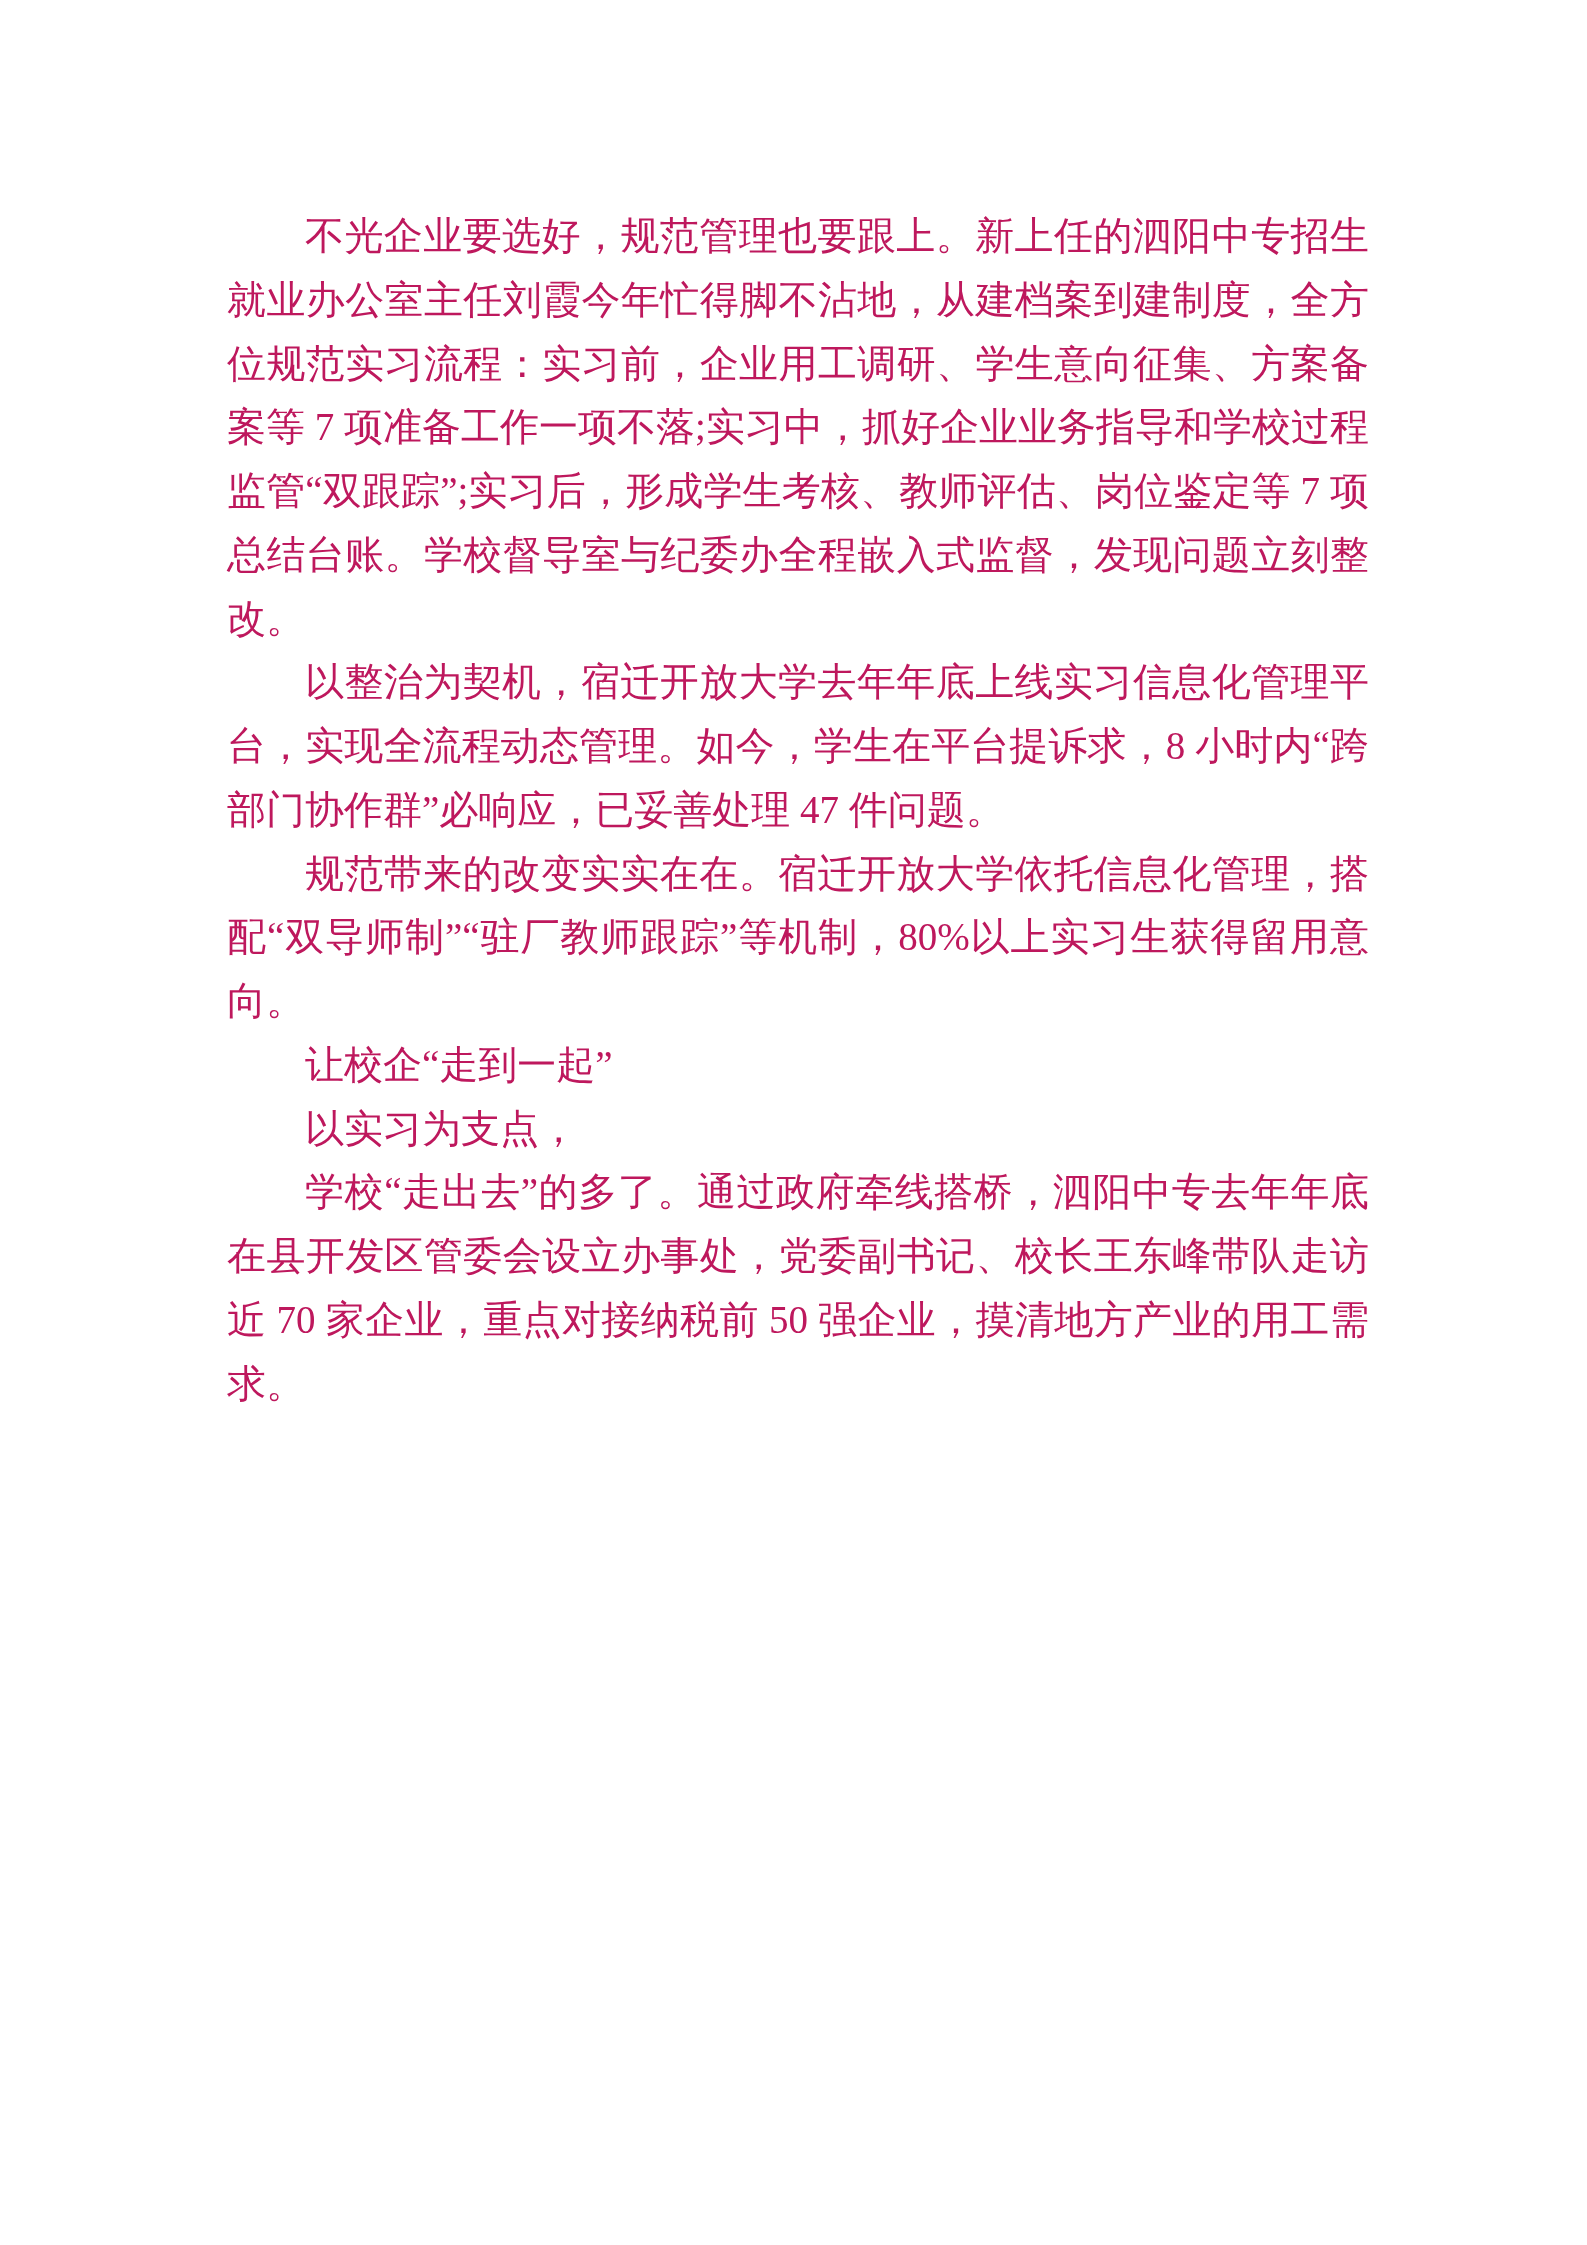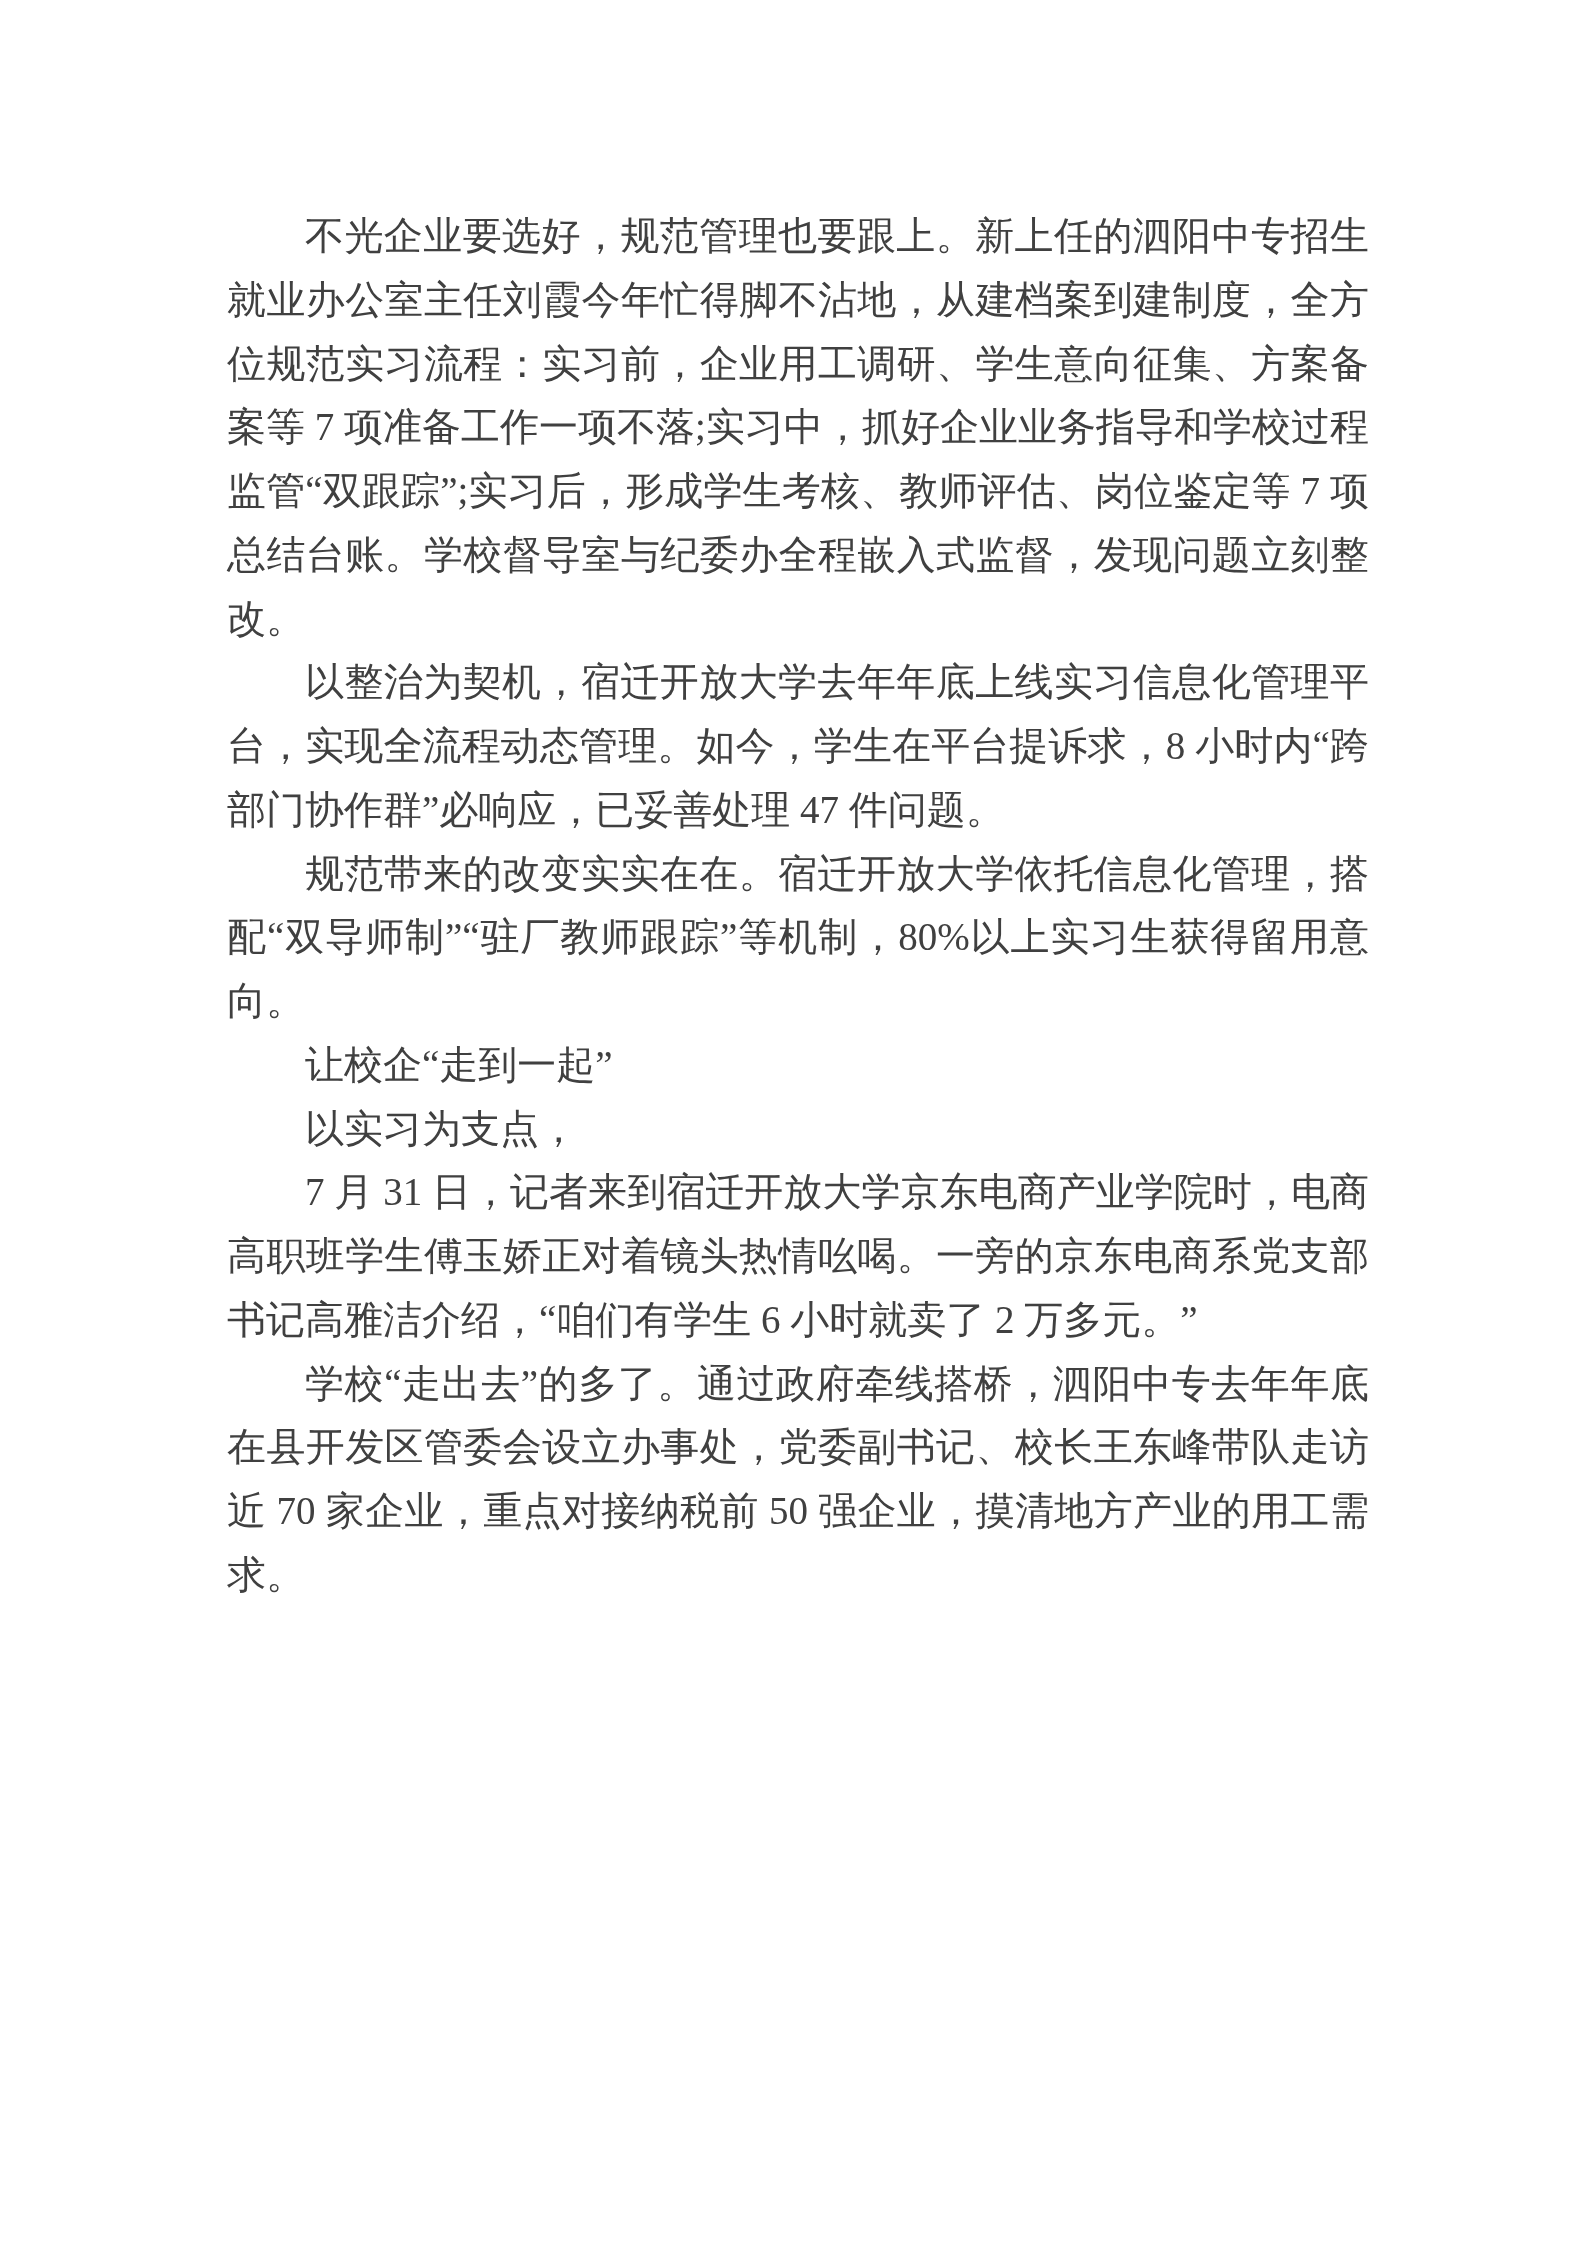--- a/index.html
+++ b/index.html
@@ -5,21 +5,21 @@
   html, body {
     margin: 0;
     padding: 0;
     background: #ffffff;
   }
   .page {
     position: relative;
     width: 1587px;
     height: 1939px;
     background: #ffffff;
-    color: #404040;
+    color: #be185d;
     font-family: "Liberation Serif", "DejaVu Serif", serif;
     overflow: hidden;
   }
   .content {
     position: absolute;
     left: 227px;
     top: 204px;
     width: 1142px;
     font-size: 39px;
     line-height: 63.75px;
@@ -44,17 +44,16 @@
 </head>
 <body>
 
 <div class="page">
   <div class="content">
       <p>不光企业要选好，规范管理也要跟上。新上任的泗阳中专招生就业办公室主任刘霞今年忙得脚不沾地，从建档案到建制度，全方位规范实习流程：实习前，企业用工调研、学生意向征集、方案备案等 7 项准备工作一项不落;实习中，抓好企业业务指导和学校过程监管“双跟踪”;实习后，形成学生考核、教师评估、岗位鉴定等 7 项总结台账。学校督导室与纪委办全程嵌入式监督，发现问题立刻整改。</p>
       <p>以整治为契机，宿迁开放大学去年年底上线实习信息化管理平台，实现全流程动态管理。如今，学生在平台提诉求，8 小时内“跨部门协作群”必响应，已妥善处理 47 件问题。</p>
       <p>规范带来的改变实实在在。宿迁开放大学依托信息化管理，搭配“双导师制”“驻厂教师跟踪”等机制，80%以上实习生获得留用意向。</p>
       <p>让校企“走到一起”</p>
       <p>以实习为支点，</p>
-      <p>7 月 31 日，记者来到宿迁开放大学京东电商产业学院时，电商高职班学生傅玉娇正对着镜头热情吆喝。一旁的京东电商系党支部书记高雅洁介绍，“咱们有学生 6 小时就卖了 2 万多元。”</p>
       <p>学校“走出去”的多了。通过政府牵线搭桥，泗阳中专去年年底在县开发区管委会设立办事处，党委副书记、校长王东峰带队走访近 70 家企业，重点对接纳税前 50 强企业，摸清地方产业的用工需求。</p>
     </div>
   <div class="footer">- 14 -</div>
 </div>
 
 </body></html>

